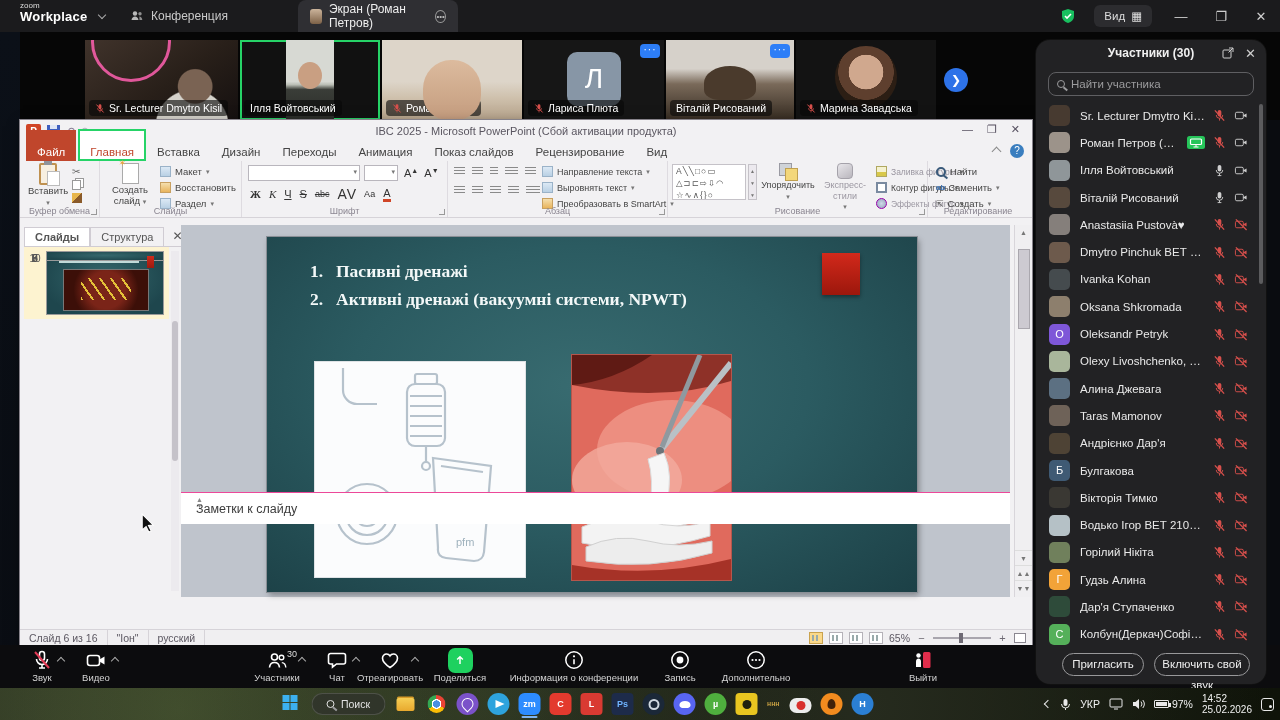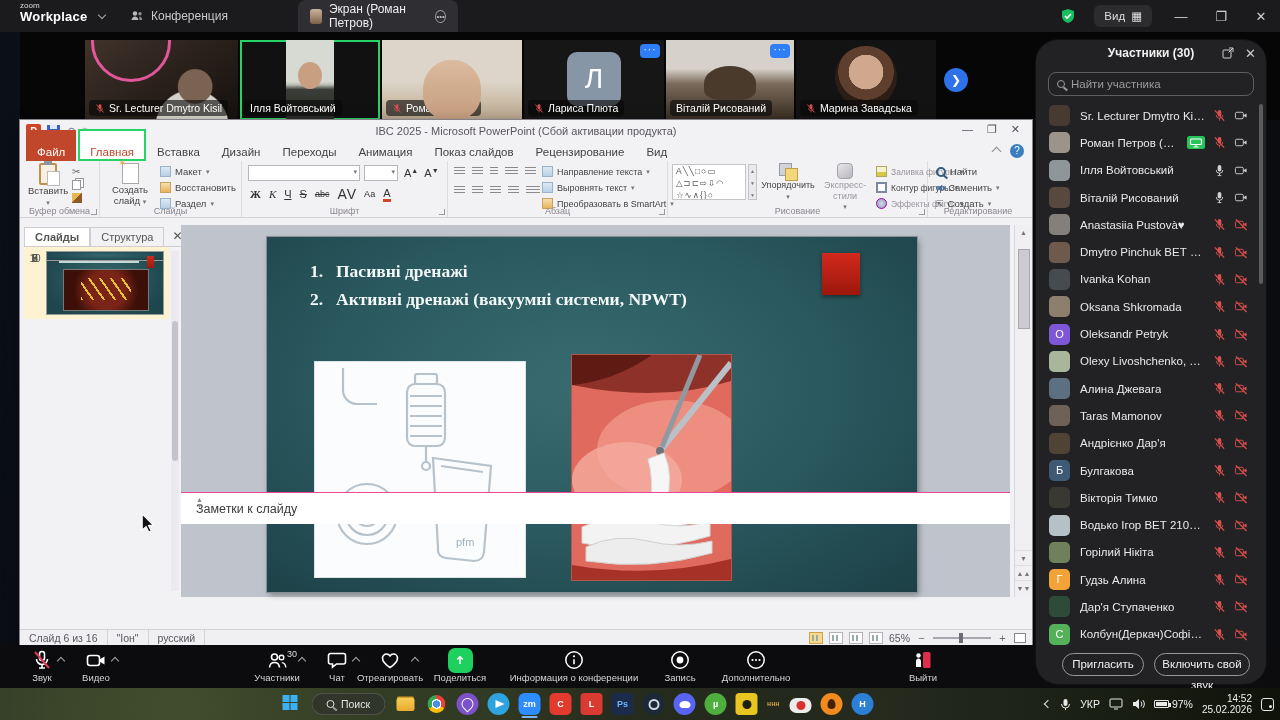--- a/index.html
+++ b/index.html
@@ -181,21 +181,21 @@
 .tbtn:nth-child(3){left:243px;width:68px}.tbtn:nth-child(3) .tb-chev{right:6px}.tbtn:nth-child(3) .tb-badge{right:14px}
 .tbtn:nth-child(4){left:313px;width:48px}.tbtn:nth-child(4) .tb-chev{right:2px}
 .tbtn:nth-child(5){left:352px;width:76px}.tbtn:nth-child(5) .tb-chev{right:10px}
 .tbtn:nth-child(6){left:428px;width:64px}
 .tbtn:nth-child(7){left:500px;width:148px}
 .tbtn:nth-child(8){left:652px;width:56px}
 .tbtn:nth-child(9){left:712px;width:88px}
 .tbtn:nth-child(10){left:895px;width:56px}
 
 
-#panel{position:absolute;left:1036px;top:40px;width:230px;height:644px;background:#222224;border-radius:22px;z-index:20;box-shadow:0 0 0 1px #111}
+#panel{position:absolute;left:1036px;top:40px;width:230px;height:644px;background:#222224;border-radius:14px;z-index:20;box-shadow:0 0 0 1px #111}
 #panel-head{position:absolute;left:0;top:0;width:100%;height:26px;display:flex;align-items:center}
 #panel-title{position:absolute;left:0;right:0;text-align:center;color:#f0f0f0;font-size:12px;font-weight:bold}
 #panel-hicons{position:absolute;right:10px;display:flex;gap:10px;align-items:center}
 #panel-close{color:#cfcfcf;font-size:13px}
 #psearch{position:absolute;left:12px;top:32px;width:206px;height:24px;border:1px solid #5f5f62;border-radius:8px;display:flex;align-items:center;gap:6px;padding:0 8px;color:#9c9c9e;font-size:11.5px}
 .mag{width:8px;height:8px;border:1.4px solid #9c9c9e;border-radius:50%;position:relative}
 .mag::after{content:"";position:absolute;right:-4px;bottom:-3px;width:5px;height:1.6px;background:#9c9c9e;transform:rotate(40deg)}
 #plist{position:absolute;left:0;top:62px;width:222px;height:546px;overflow:hidden}
 .prow{display:flex;align-items:center;height:27.3px;padding:0 10px 0 13px}
 .pav{width:21px;height:21px;border-radius:5px;background:#555;color:#fff;font-size:11px;line-height:21px;text-align:center;flex:none;overflow:hidden}
@@ -233,21 +233,21 @@
 .v-syellow{background:#e8c520;border-radius:4px;color:#111}
 .v-syellow::before{content:"";width:9px;height:9px;border-radius:50%;background:#20200e}
 .v-mini{width:14px;color:#e8b84a;font-size:5px;letter-spacing:.5px}
 .v-controller{background:#ececec;border-radius:7px;width:22px;height:15px;margin-top:3px}
 .v-controller::before{content:"";width:9px;height:9px;border-radius:50%;background:#d8302c}
 .v-flame{background:#f28b1f;border-radius:50%}
 .v-flame::before{content:"";width:8px;height:10px;background:#40210a;border-radius:50% 50% 50% 50%/60% 60% 40% 40%}
 .v-hblue{background:#2b7fd4;border-radius:50%}
 #tray{position:absolute;right:6px;top:0;height:32px;display:flex;align-items:center;gap:9px;color:#f0f0f0;font-size:10.5px}
 #tray .chev{border-color:#e8e8e8}
-#tray .clock{text-align:right;font-size:10px;line-height:11px}
+#tray .clock{font-size:10px;line-height:11px}
 .batt{display:flex;align-items:center;gap:3px}
 .batt .bb{width:15px;height:8px;border:1px solid #e8e8e8;border-radius:1px;position:relative}
 .batt .bb::before{content:"";position:absolute;left:1px;top:1px;bottom:1px;width:11px;background:#e8e8e8}
 .batt .bb::after{content:"";position:absolute;right:-3px;top:2px;width:2px;height:4px;background:#e8e8e8}
 .notif{width:13px;height:13px;border:1.2px solid #e8e8e8;border-radius:3px;position:relative}
 .notif::after{content:"";position:absolute;right:1.5px;bottom:1.5px;width:3px;height:3px;background:#e8e8e8;border-radius:50%}
 
 
 #leftstrip{position:absolute;left:0;top:32px;width:20px;height:656px;background:linear-gradient(#0b1018,#0a0d13)}
 svg{display:block}

